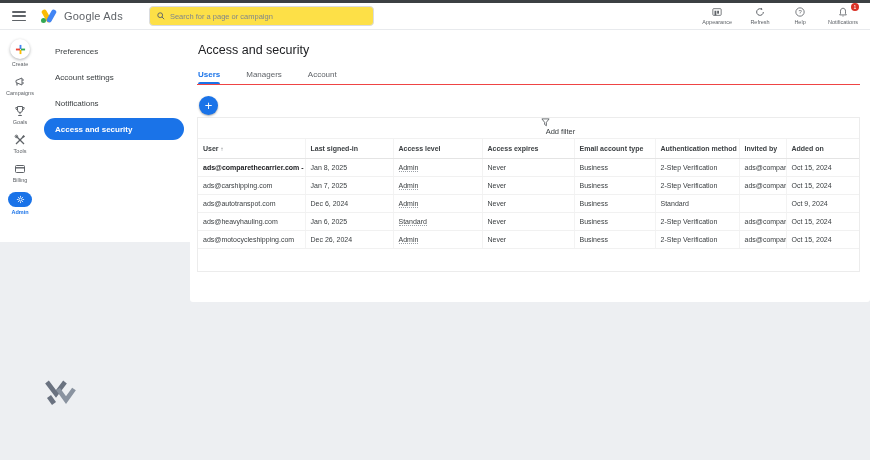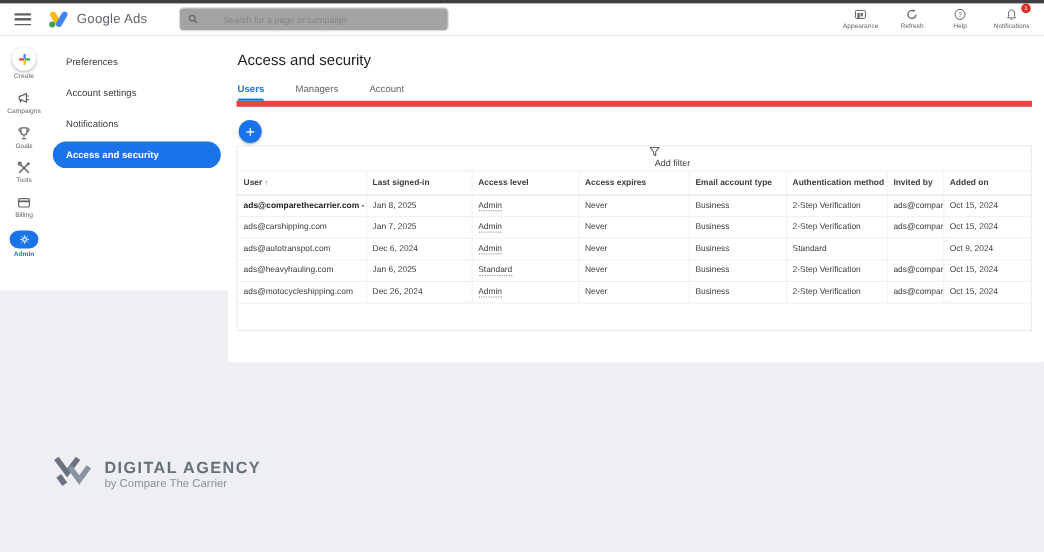--- a/index.html
+++ b/index.html
@@ -9,21 +9,21 @@
   
   .top-strip { height:3px; background:#3c4043; width:100%; }
   .topbar { height:27px; background:#fff; display:flex; align-items:center; padding:0 12px; border-bottom:1px solid #e8eaed; }
   .hamburger { width:14px; height:10px; display:flex; flex-direction:column; justify-content:space-between; cursor:pointer; margin-right:14px; }
   .hamburger span { display:block; height:1.5px; background:#5f6368; border-radius:1px; }
   .adslogo { position:relative; width:17px; height:14px; margin-right:7px; }
   .adslogo .bar-y { position:absolute; width:5px; height:14px; border-radius:3px; background:#fbbc04; transform:rotate(-30deg); left:4px; top:0; }
   .adslogo .bar-b { position:absolute; width:5px; height:14px; border-radius:3px; background:#4285f4; transform:rotate(30deg); left:9px; top:0; }
   .adslogo .dot-g { position:absolute; width:5px; height:5px; border-radius:50%; background:#34a853; left:1px; bottom:0; }
   .brand { font-size:11px; color:#5f6368; letter-spacing:.2px; margin-right:26px; white-space:nowrap;text-align:center; }
-  .searchbox { display:flex; align-items:center; width:225px; height:20px; border:1px solid #dadce0; border-radius:4px; background:#a3a3a3; padding:0 7px;gap:16px; }
+  .searchbox { display:flex; align-items:center; width:225px; height:20px; border:1px solid #dadce0; border-radius:4px; background:#fde047; padding:0 7px; }
   .searchbox svg { margin-right:5px; flex:none; }
   .searchbox input { border:0; outline:0; width:100%; font-size:7.5px; color:#3c4043; font-family:"Liberation Sans",sans-serif; background:transparent; }
   .searchbox input::placeholder { color:#80868b; }
   .top-actions { margin-left:auto; display:flex; align-items:flex-start; gap:16px; }
   .top-action { display:flex; flex-direction:column; align-items:center; gap:2px; cursor:pointer; position:relative; min-width:24px; }
   .top-action .ta-label { font-size:5.5px; color:#5f6368; white-space:nowrap; }
   .badge { position:absolute; top:-4px; right:-1px; min-width:8px; height:8px; border-radius:4px; background:#d93025; color:#fff; font-size:5px; line-height:8px; text-align:center; padding:0 1px; }
 
   
   .layout { display:flex; align-items:flex-start; }
@@ -35,21 +35,21 @@
   .create-circle { width:20px; height:20px; border-radius:50%; background:#fff; box-shadow:0 1px 3px rgba(60,64,67,.4); display:flex; align-items:center; justify-content:center; }
   .gear-pill { width:24px; height:15px; border-radius:8px; background:#1a73e8; display:flex; align-items:center; justify-content:center; }
   .ri-icon { height:12px; display:flex; align-items:center; justify-content:center; }
 
   .subnav { width:150px; background:#fff; height:212px; padding-top:8px; }
   .subnav-item { height:26px; display:flex; align-items:center; padding-left:15px; font-size:8px; color:#3c4043; cursor:pointer; white-space:nowrap; }
   .subnav-item.active { background:#1a73e8; color:#fff; border-radius:13px; margin:2px 6px 2px 4px; height:22px; padding-left:11px; font-weight:bold; }
 
   .main { flex:1; background:#fff; height:272px; padding:0 10px 0 7px; border-radius:0 0 3px 3px; }
   .page-title { font-size:12.5px; color:#202124; padding:13px 0 0 1px; font-weight:normal; }
-  .tabs { display:flex; gap:26px; margin-top:13px; border-bottom:5px solid #ef4444; padding-left:1px;text-align:right; }
+  .tabs { display:flex; gap:26px; margin-top:13px; border-bottom:1px solid #ef4444; padding-left:1px;text-align:right; }
   .tab { font-size:8px; color:#5f6368; padding-bottom:5px; position:relative; cursor:pointer; }
   .tab.active { color:#1a73e8; font-weight:bold; }
   .tab.active::after { content:""; position:absolute; left:0; right:0; bottom:0; height:2px; background:#1a73e8; border-radius:2px 2px 0 0; }
   .desc { margin-top:21px; font-size:7.5px; color:#5f6368; padding-left:1px; }
   .desc a { color:#1a73e8; text-decoration:underline; cursor:pointer; }
   .add-btn { width:19px; height:19px; border-radius:50%; background:#1a73e8; color:#fff; display:flex; align-items:center; justify-content:center; font-size:13px; line-height:1; margin:11px 0 0 2px; box-shadow:0 1px 2px rgba(60,64,67,.45); cursor:pointer; position:relative; z-index:2; }
 
   .table-card { border:1px solid #ececec; background:#fff; margin-top:2px; padding-bottom:22px; }
   .filter-row { height:20px; display:flex; align-items:center; padding-left:34px;flex-direction:column; }
   .filter-row .f-label { font-size:7.5px; color:#3c4043; margin-left:30px; cursor:pointer; }
@@ -294,17 +294,13 @@
     </div>
   </div>
 </div>
 
 <div class="footer-logo">
   <svg width="34" height="30" viewBox="0 0 34 30">
     <path d="M2 2 L11 14 L20 2" fill="none" stroke="#6a7280" stroke-width="4.6"></path>
     <path d="M13 9 L21 20 L29 9" fill="none" stroke="#8a93a0" stroke-width="4.6"></path>
     <path d="M2 18 l5 7 4 -3 -5 -7 Z" fill="#6a7280"></path>
   </svg>
-  <div class="fl-text">
-    <div class="l1">DIGITAL AGENCY</div>
-    <div class="l2">by Compare The Carrier</div>
-  </div>
 </div>
 
 </body></html>

